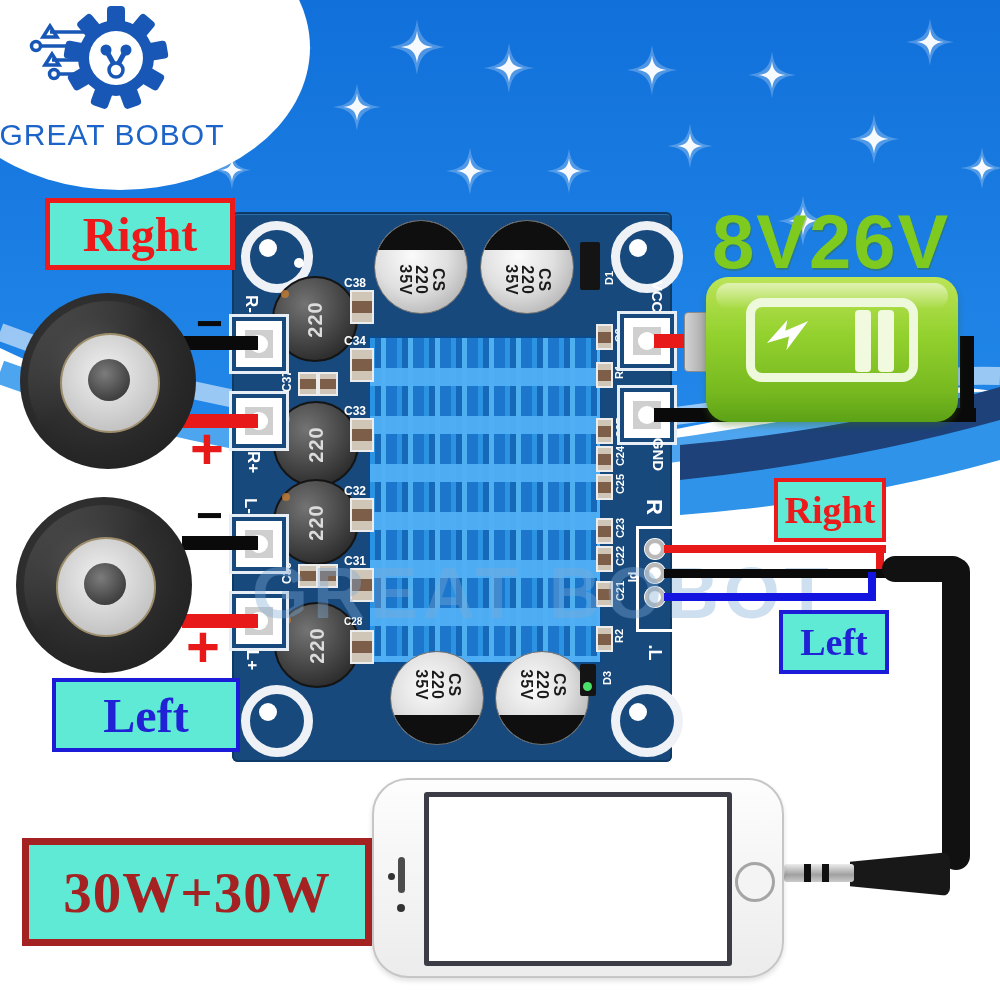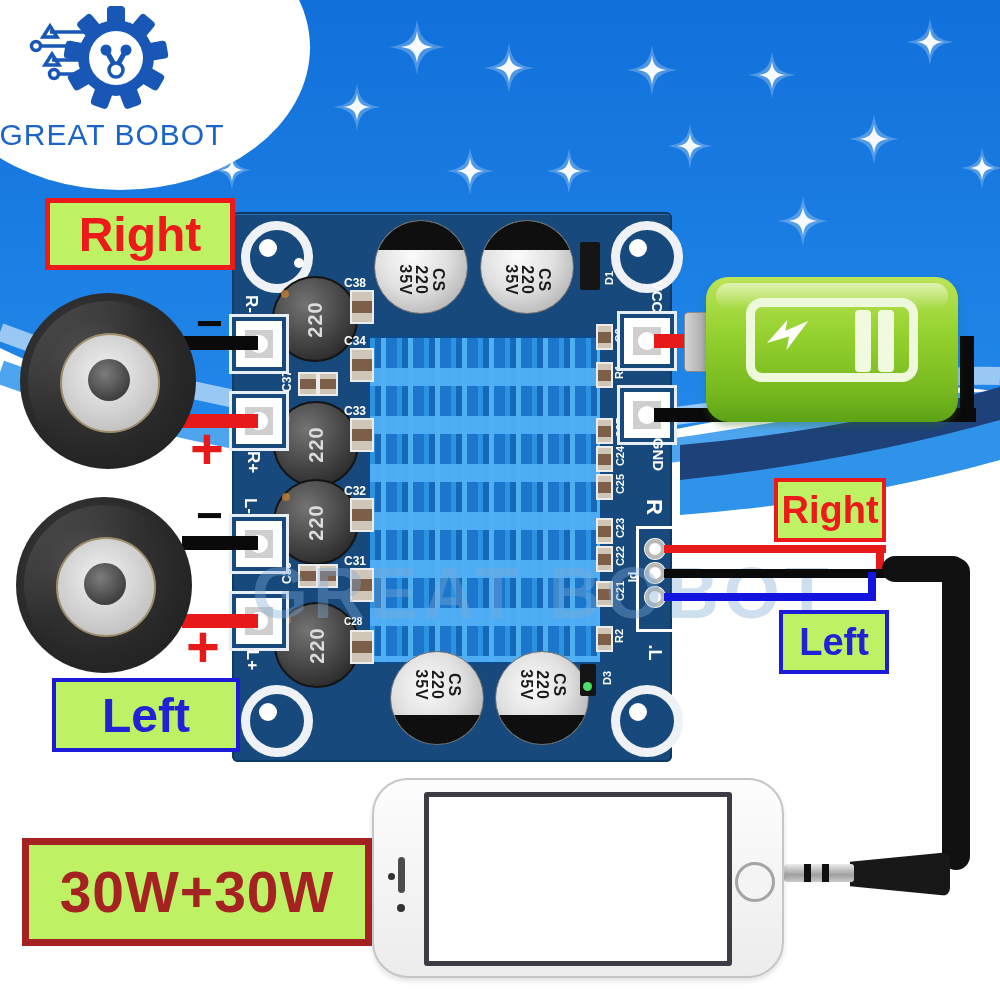--- a/index.html
+++ b/index.html
@@ -38,22 +38,22 @@
   .smd.small::after{top:25%;bottom:25%;}
   #heatsink{position:absolute;left:136px;top:124px;width:230px;height:324px;border:2px solid #0d4a8a;
        background-color:#1257a0;
        background-image:
          repeating-linear-gradient(180deg, rgba(0,0,0,0) 0 30px, rgba(80,175,245,.95) 30px 48px),
          repeating-linear-gradient(90deg, #2c92e2 0 5px, #1668b8 5px 11px, #4fb0f0 11px 16px, #1c77cc 16px 27px);}
   .dio{position:absolute;background:#141414;border-radius:2px;}
   .rpad{position:absolute;width:22px;height:22px;border-radius:50%;
         background:radial-gradient(circle,#fff 34%,#b9b9b9 42% 62%,#fff 68%);}
   
-  .label-box{position:absolute;background:#bef264;display:flex;align-items:center;justify-content:center;
-             font-weight:bold;z-index:6;}
+  .label-box{position:absolute;background:#5eead4;display:flex;align-items:center;justify-content:center;
+             font-weight:bold;z-index:6;font-family:Liberation Serif, serif;}
   .red-box{border:5px solid #ec1a1a;color:#ec1a1a;}
   .blue-box{border:4px solid #1b1bd8;color:#2121d6;}
   .sign{position:absolute;font-weight:bold;line-height:1;z-index:6;}
   
   .speaker{position:absolute;width:176px;height:176px;border-radius:50%;z-index:5;
        background:radial-gradient(circle at 42% 40%,#4d4d4d,#343434 30%,#272727 62%,#1c1c1c);}
   .speaker .cone{position:absolute;left:40px;top:40px;width:96px;height:96px;border-radius:50%;
        border:2px solid #9d8d6b;background:radial-gradient(circle at 45% 40%,#f1f1f1,#cfcfcf 55%,#b3b3b3);}
   .speaker .hole{position:absolute;left:68px;top:66px;width:42px;height:42px;border-radius:50%;
        background:radial-gradient(circle at 40% 35%,#7c7c7c,#414141 70%,#353535);}
@@ -326,20 +326,21 @@
 </div>
 <div class="label-box red-box" style="left:774px;top:478px;width:104px;height:56px;border-width:4px;font-size:38px;">
   <span>Right</span>
 </div>
 <div class="label-box blue-box" style="left:779px;top:610px;width:102px;height:56px;font-size:38px;">
   <span>Left</span>
 </div>
 <div class="label-box" id="power-box">
   <span>30W+30W</span>
 </div>
+<div id="v-range">8V26V</div>
 
 <div class="wire" style="left:654px;top:334px;width:42px;height:14px;background:#e81919;z-index:4;"></div>
 <div class="wire" style="left:654px;top:408px;width:322px;height:14px;background:#0a0a0a;z-index:4;"></div>
 <div class="wire" style="left:960px;top:336px;width:14px;height:86px;background:#0a0a0a;z-index:4;"></div>
 <div id="batt-term"></div>
 <div id="battery">
   <div class="frame"></div>
   <svg width="62" height="42" viewBox="0 0 60 40" style="position:absolute;left:56px;top:36px;transform:rotate(-6deg);">
     <path d="M4,26 L26,6 L23,16 L46,9 L22,35 L26,22 Z" fill="#ffffff"></path>
   </svg>

